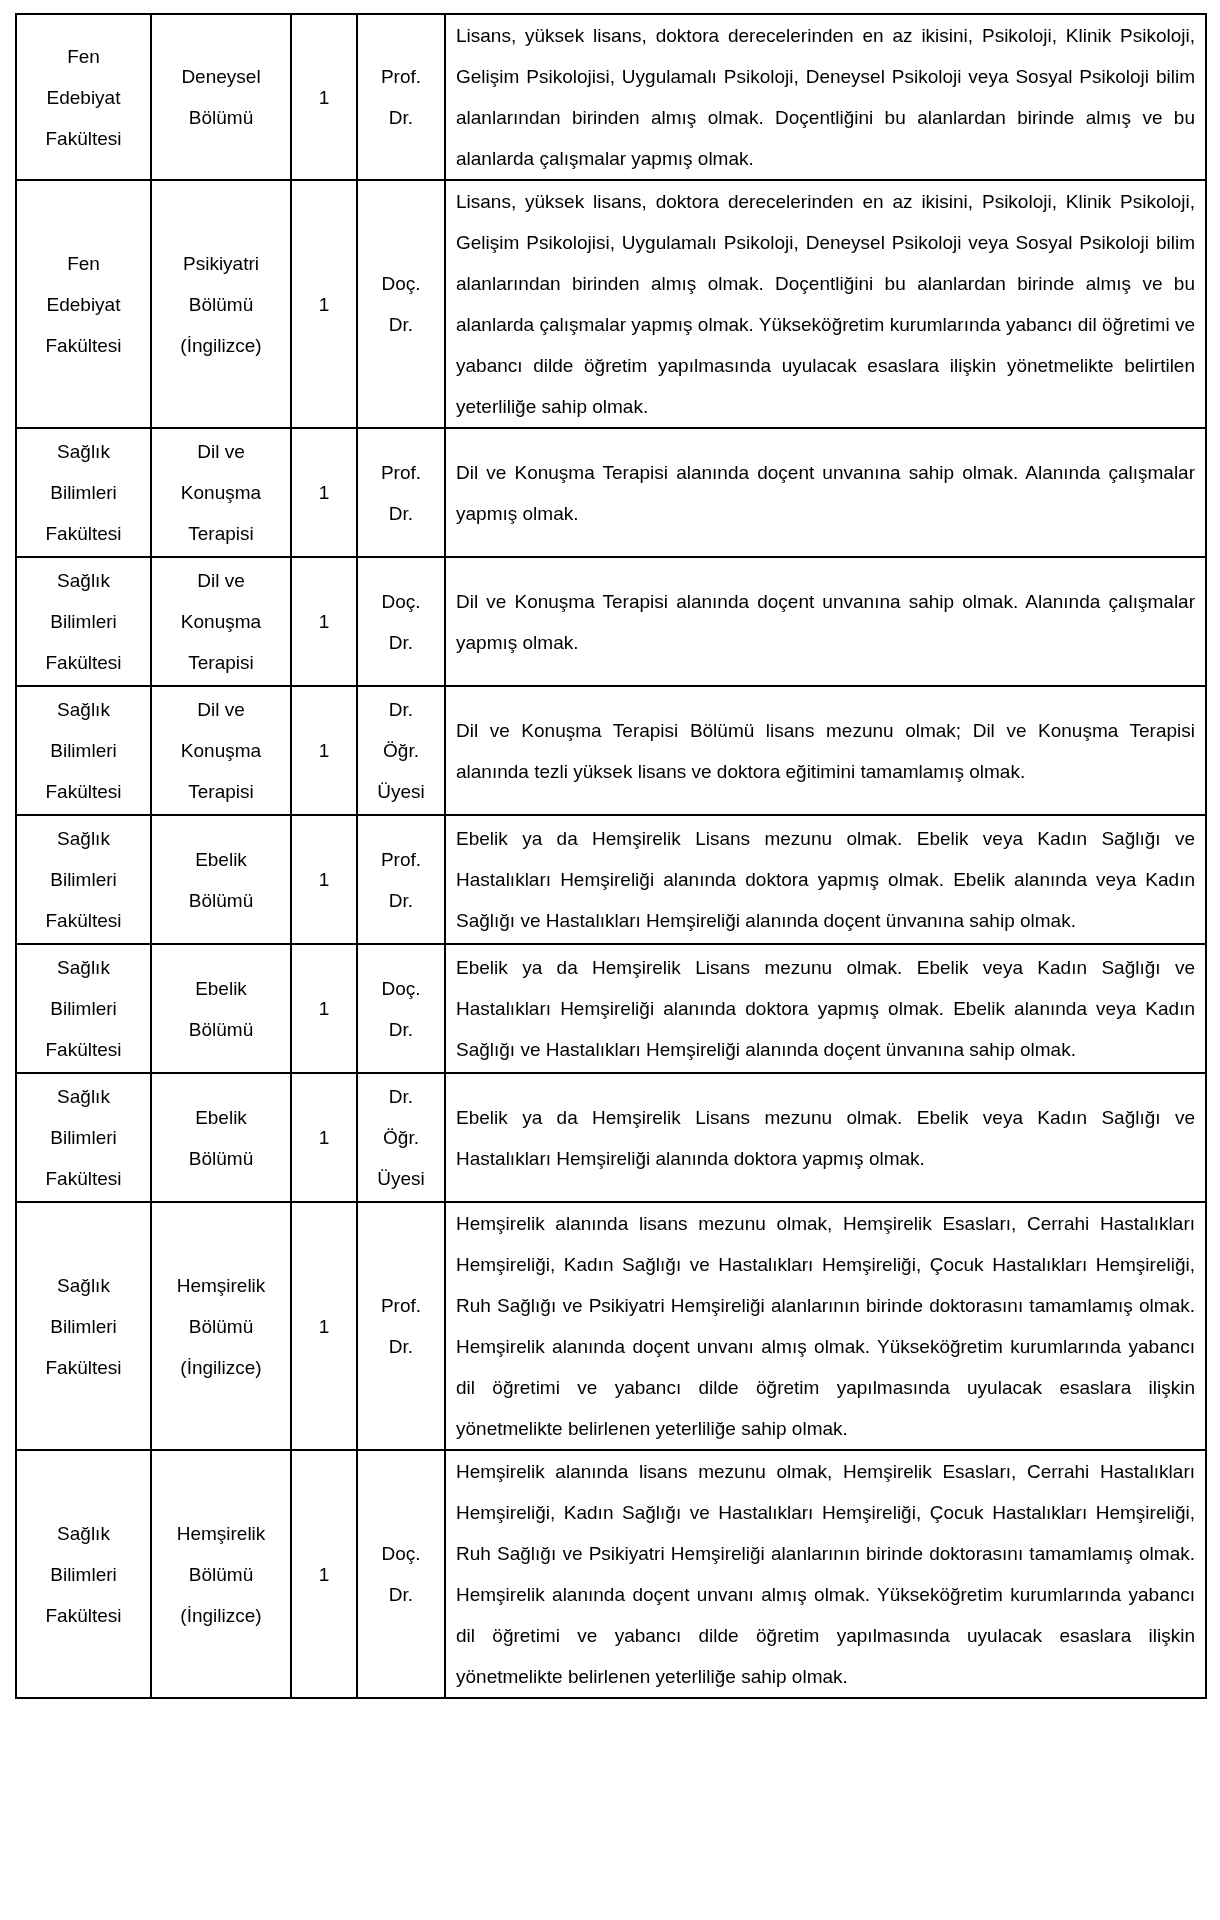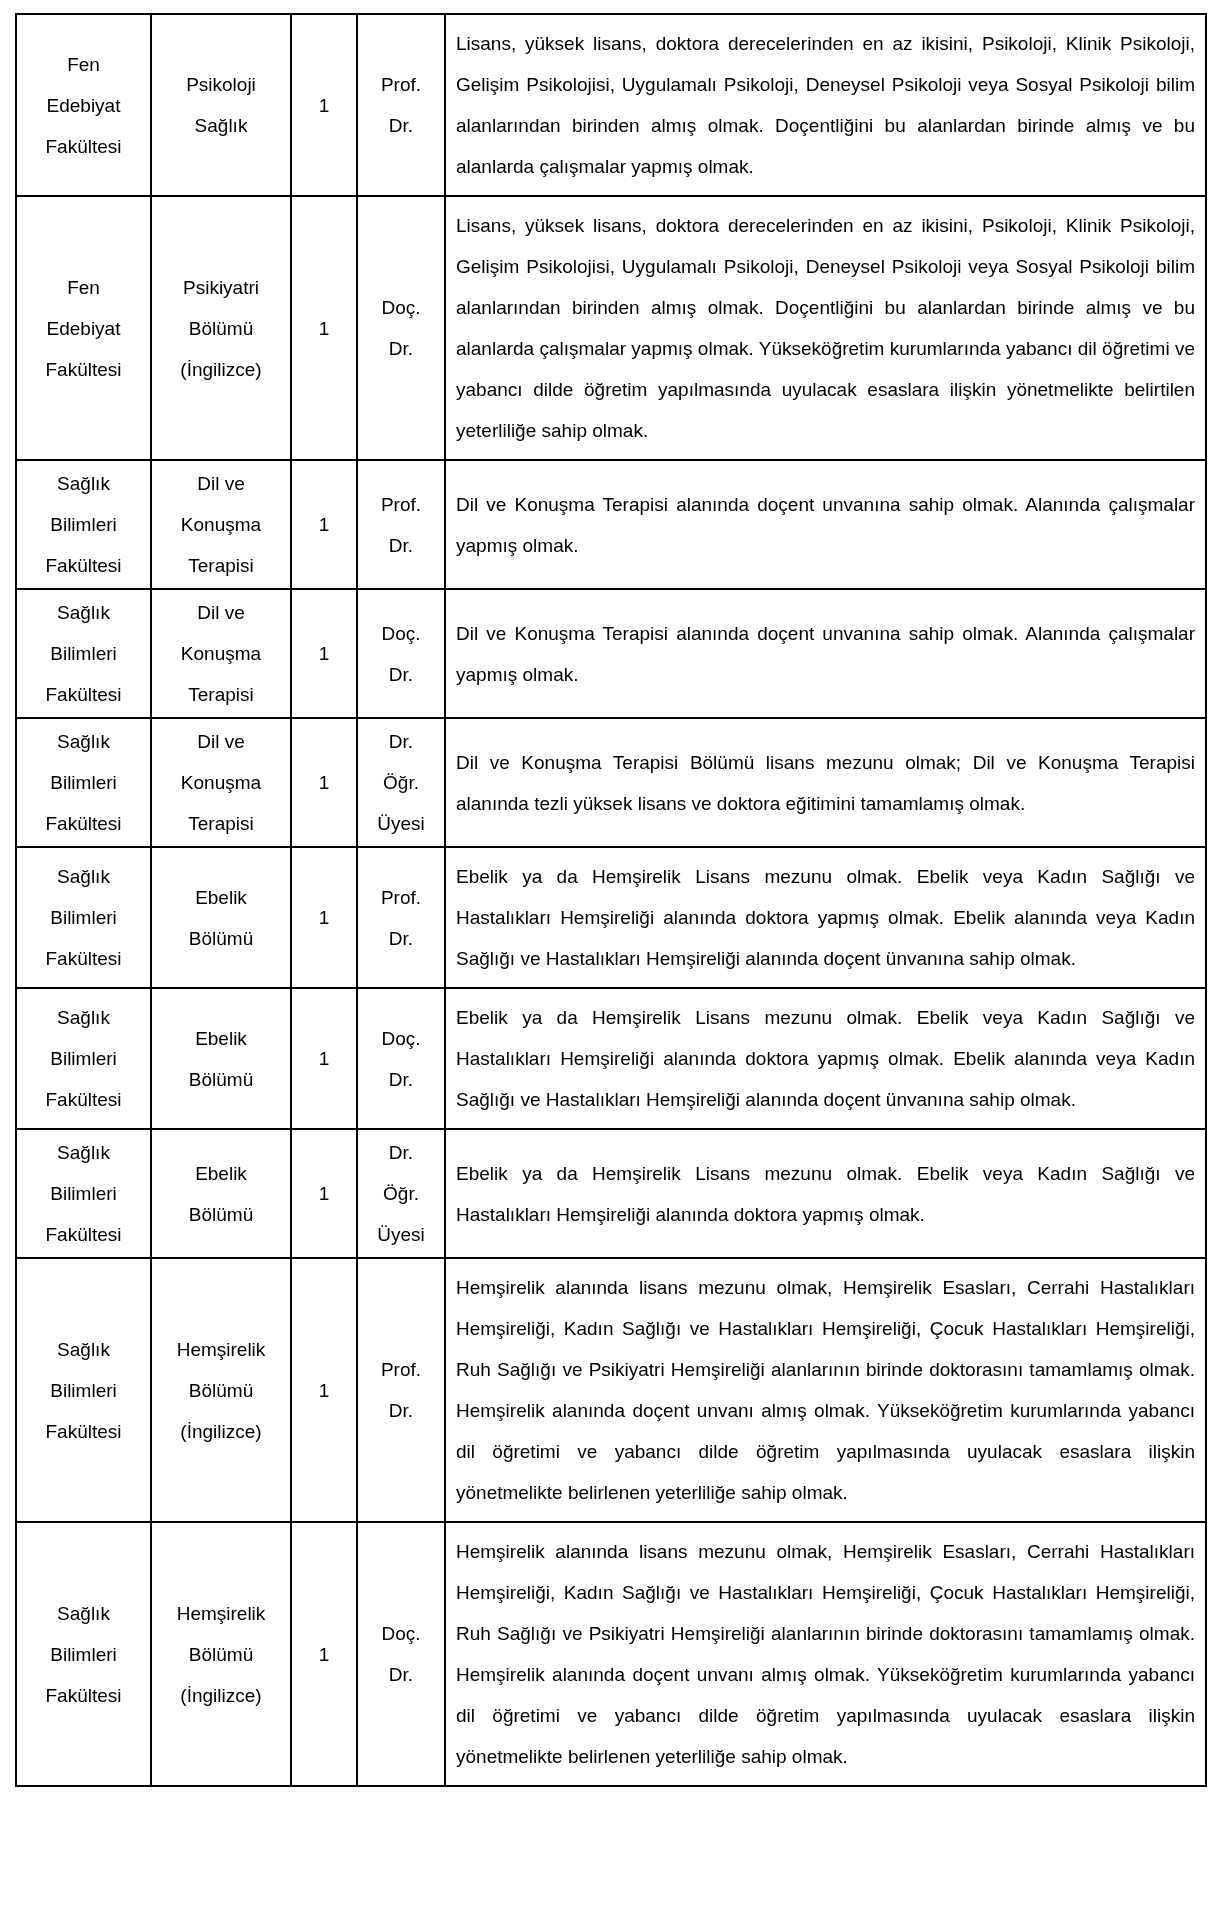--- a/index.html
+++ b/index.html
@@ -28,39 +28,39 @@
     line-height: 41px;
     vertical-align: middle;
     word-wrap: break-word;
   }
   td.c-center {
     text-align: center;
     padding: 2px 12px;
   }
   td.c-req {
     text-align: justify;
-    padding: 8px 10px;
+    padding: 0 10px;
   }
 </style>
 </head>
 <body>
 
 <div class="page">
   <table class="jobs">
     <colgroup>
       <col style="width:135px">
       <col style="width:140px">
       <col style="width:66px">
       <col style="width:88px">
       <col style="width:761px">
     </colgroup>
     <tbody id="table-body">
   <tr>
     <td class="c-center">Fen Edebiyat Fakültesi</td>
-    <td class="c-center">Psikoloji Sağlık</td>
+    <td class="c-center">Deneysel Bölümü</td>
     <td class="c-center">1</td>
     <td class="c-center">Prof. Dr.</td>
     <td class="c-req">Lisans, yüksek lisans, doktora derecelerinden en az ikisini, Psikoloji, Klinik Psikoloji, Gelişim Psikolojisi, Uygulamalı Psikoloji, Deneysel Psikoloji veya Sosyal Psikoloji bilim alanlarından birinden almış olmak. Doçentliğini bu alanlardan birinde almış ve bu alanlarda çalışmalar yapmış olmak.</td>
   </tr>
 
   <tr>
     <td class="c-center">Fen Edebiyat Fakültesi</td>
     <td class="c-center">Psikiyatri Bölümü (İngilizce)</td>
     <td class="c-center">1</td>
     <td class="c-center">Doç. Dr.</td>

